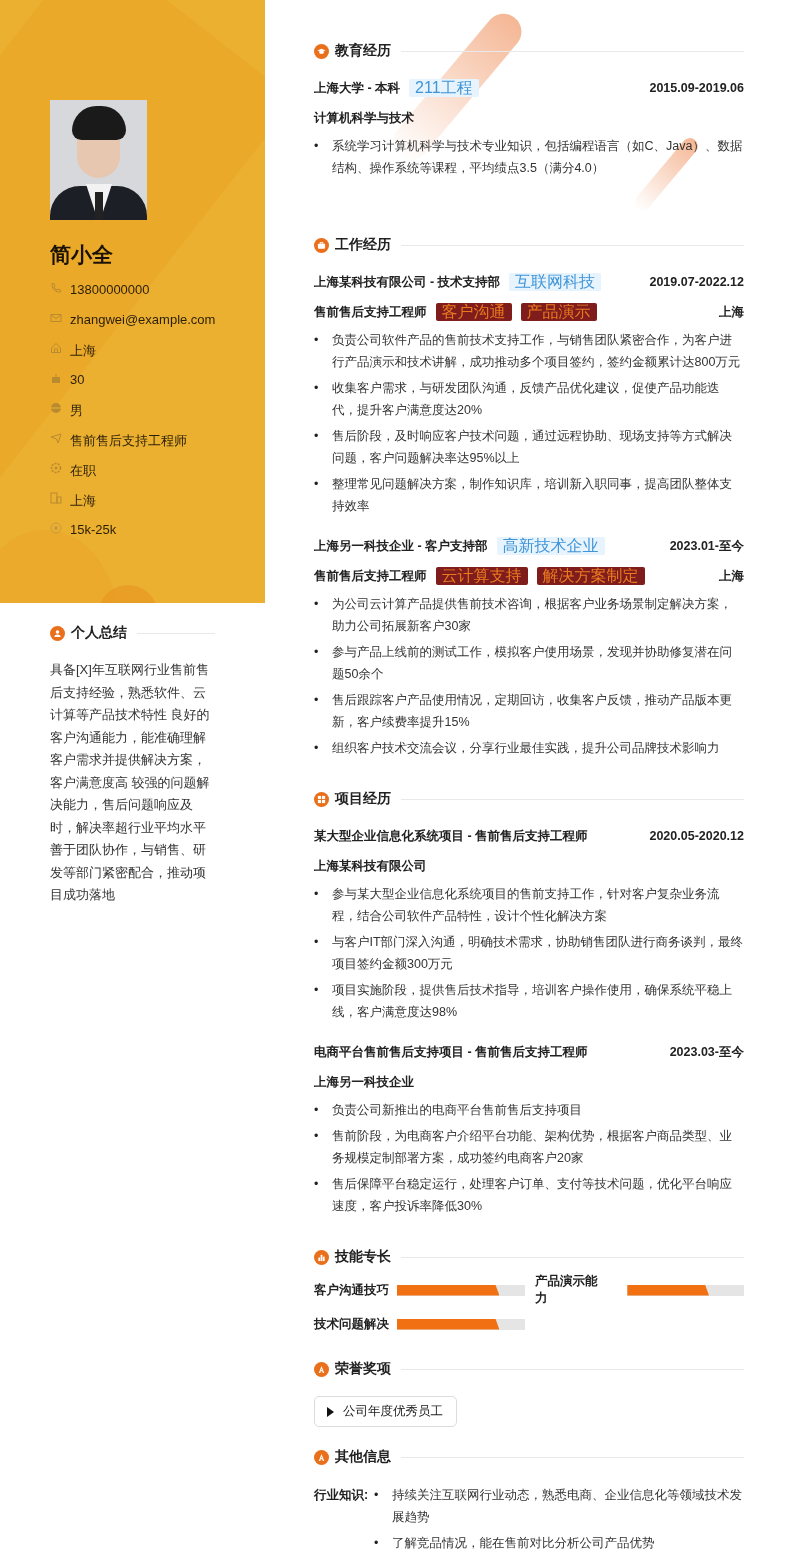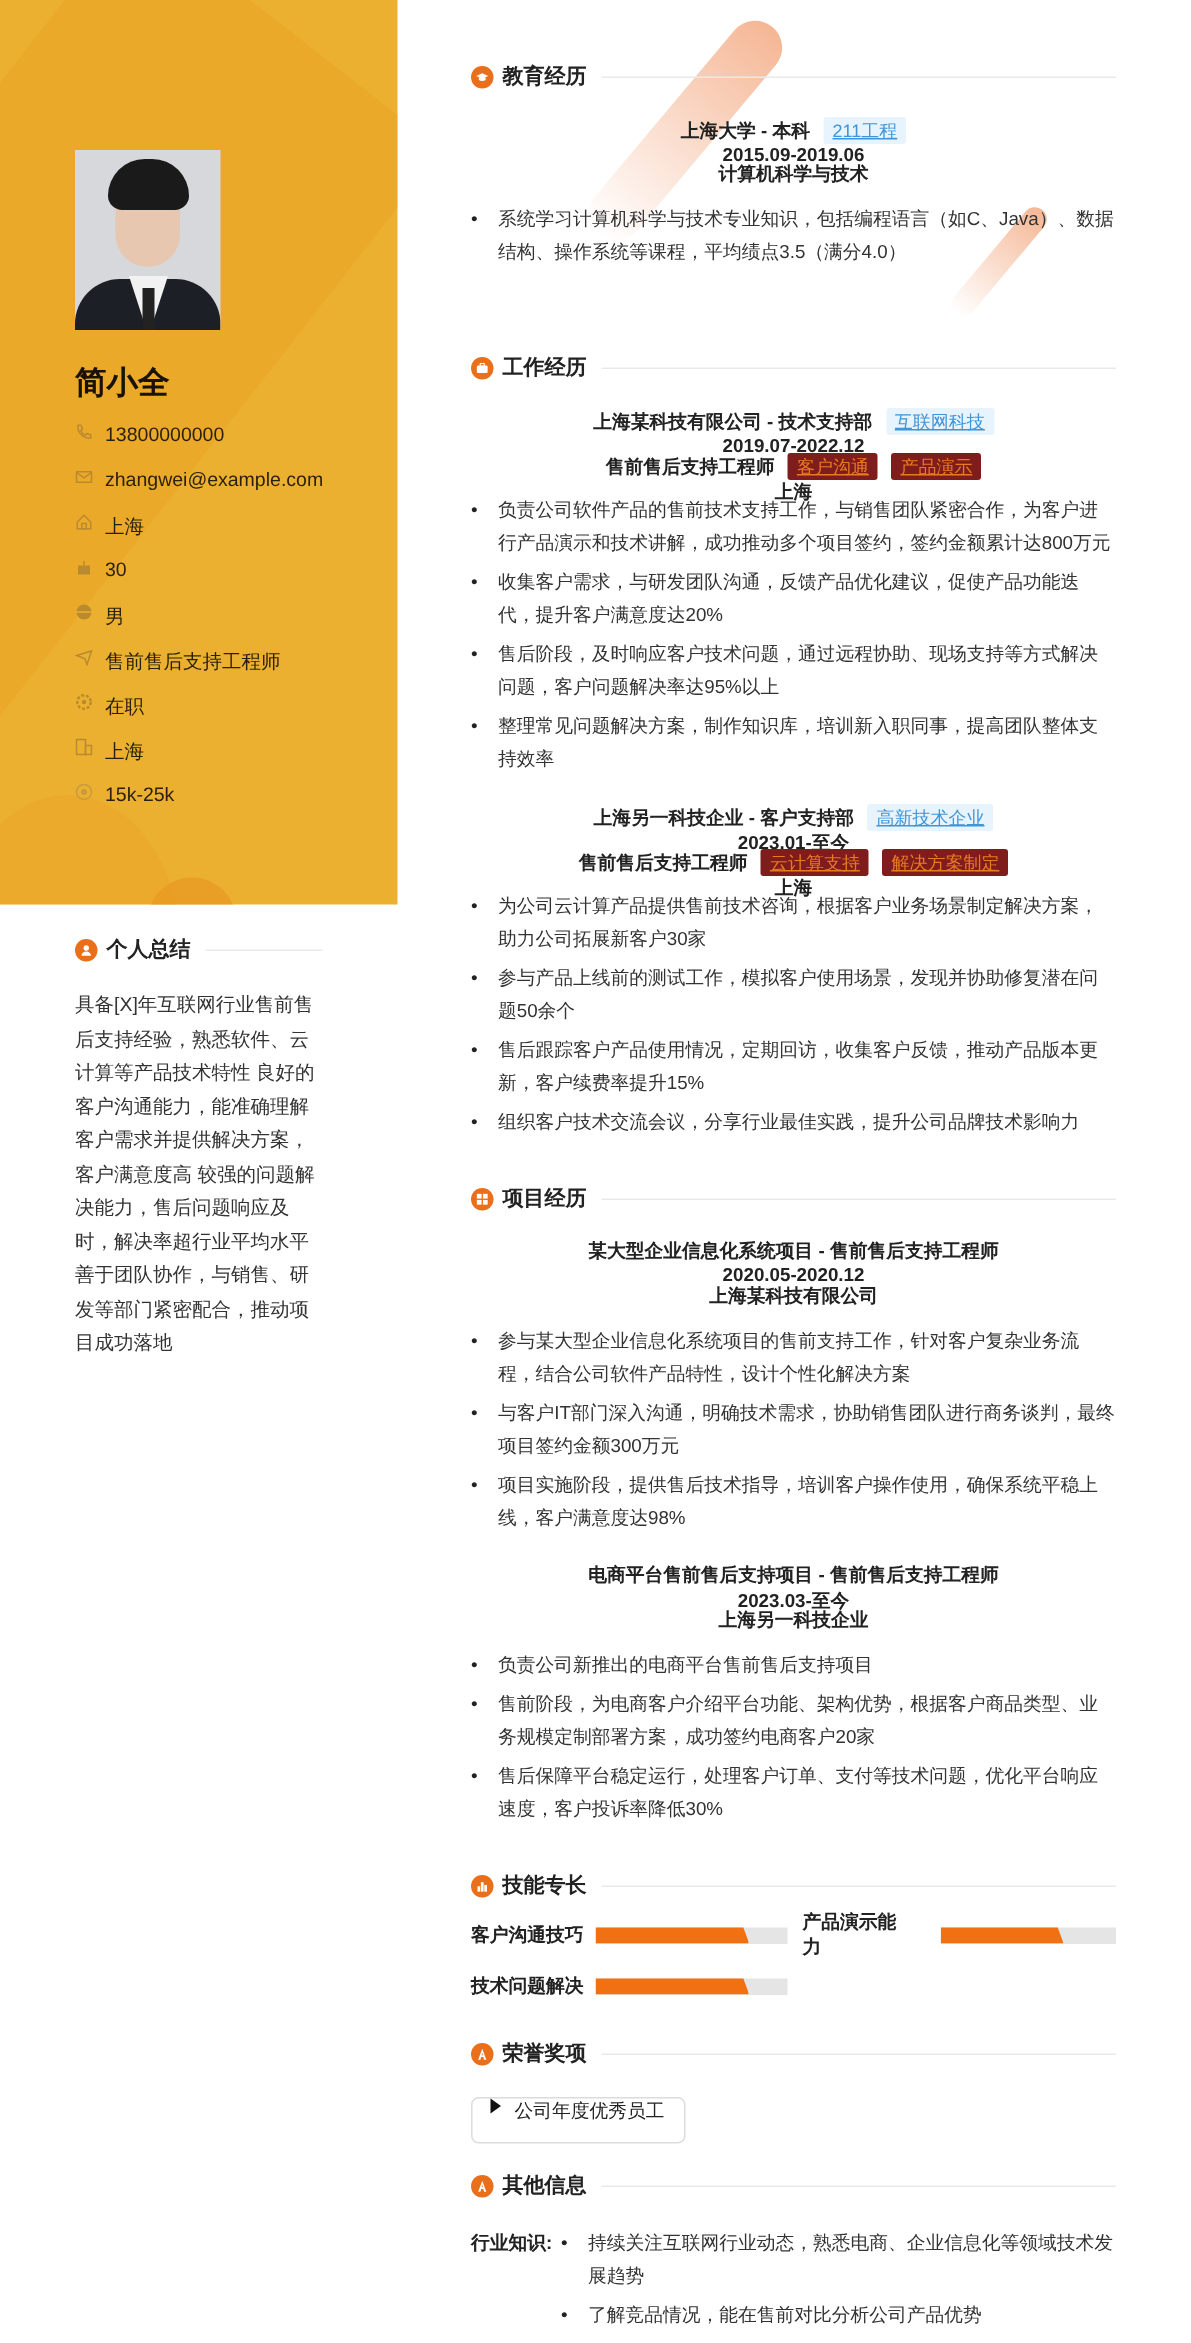--- a/index.html
+++ b/index.html
@@ -59,37 +59,37 @@
     position: absolute; left: 497px; top: 18px; width: 36px; height: 180px; border-radius: 18px;
     background: linear-gradient(to top, rgba(250,210,170,0) 0%, rgba(243,170,130,0.85) 100%);
     transform: rotate(40deg); transform-origin: top center;
   }
   .main-deco2 {
     position: absolute; left: 687px; top: 140px; width: 16px; height: 90px; border-radius: 8px;
     background: linear-gradient(to top, rgba(250,210,170,0) 0%, rgba(243,170,130,0.85) 100%);
     transform: rotate(40deg); transform-origin: top center;
   }
   .sec { position: absolute; left: 0; width: 430px; }
-  .row { display: flex; align-items: center; justify-content: space-between; height: 20px; font-size: 12.5px; flex-direction: column; }
+  .row { display: flex; align-items: center; justify-content: space-between; height: 20px; font-size: 12.5px; }
   .row .l { display: flex; align-items: center; font-weight: bold; color: #222; }
   .row .r { font-weight: bold; color: #222; }
-  .tag { display: inline-block; font-size: 12px; font-weight: normal; padding: 1px 6px; margin-left: 9px; border-radius: 2px; line-height: 16px; text-decoration: underline; }
+  .tag { display: inline-block; font-size: 16px; font-weight: normal; padding: 1px 6px; margin-left: 9px; border-radius: 2px; line-height: 16px; }
   .tag.blue { background: #e7f3fd; color: #3f95d8; }
   .tag.orange { background: #7f1d1d; color: #ea7a20; }
   .bullets { list-style: none; margin-top: 7px; }
   .bullets li { position: relative; font-size: 12.5px; line-height: 22px; color: #333; padding-left: 18px; text-indent: 0; margin-bottom: 4px; }
   .bullets li::before { content: "•"; position: absolute; left: 0; top: 0; color: #222; }
 
   .skills { position: relative; }
   .skill { position: absolute; display: flex; align-items: center; height: 14px; font-size: 12.5px; font-weight: bold; color: #222; }
   .skill .bar { position: relative; width: 128px; height: 11px; background: #e5e5e5; margin-left: 8px; }
   .skill .fill { position: absolute; left: 0; top: 0; height: 11px; background: #f07012; clip-path: polygon(0 0, calc(100% - 4px) 0, 100% 100%, 0 100%); }
 
   .award-btn {
-    display: inline-flex; align-items: flex-start; height: 31px; padding: 0 13px 0 12px;
+    display: inline-flex; align-items: center; height: 31px; padding: 0 13px 0 12px;
     border: 1px solid #dcdcdc; border-radius: 5px; background: #fff; font-size: 12.5px; color: #222; cursor: pointer;
   }
   .award-btn .tri { width: 0; height: 0; border-left: 7px solid #111; border-top: 5px solid transparent; border-bottom: 5px solid transparent; margin-right: 9px; }
 
   .other-row { display: flex; font-size: 12.5px; }
   .other-row .olab { font-weight: bold; color: #222; width: 60px; flex: none; line-height: 22px; }
   .other-row .bullets { margin-top: 0; flex: 1; }
 </style>
 </head>
 <body>

